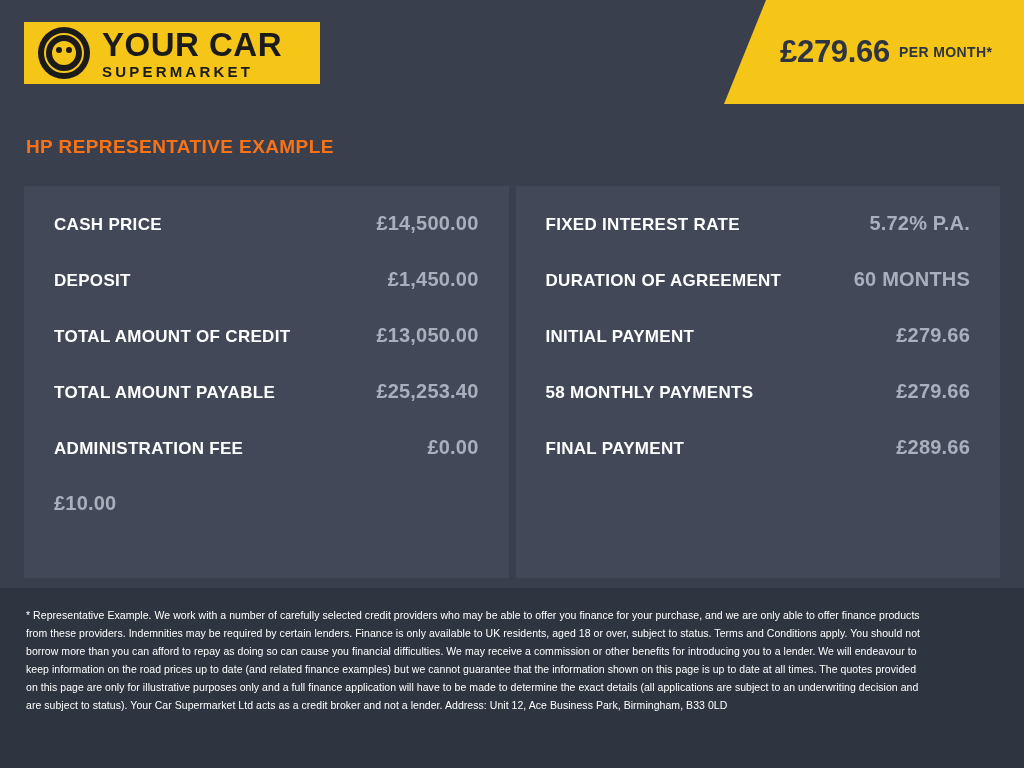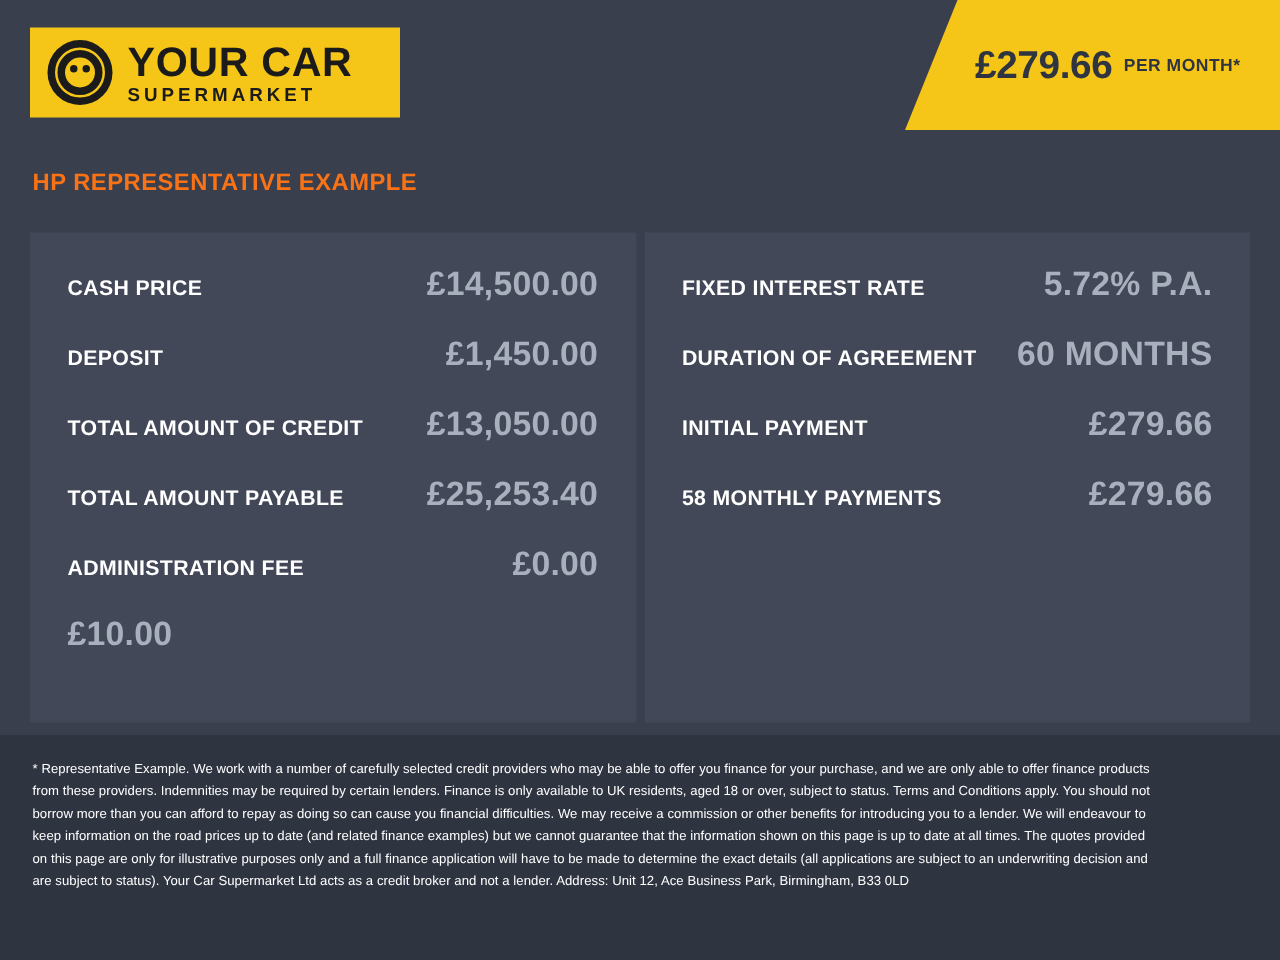--- a/index.html
+++ b/index.html
@@ -24,21 +24,21 @@
     position: relative;
     height: 104px;
     background: #3a3f4e;
     overflow: hidden;
   }
   .logo-box {
     position: absolute;
     left: 24px;
     top: 22px;
     width: 296px;
-    height: 72px;
+    height: 62px;
     background: #f5c518;
     display: flex;
     align-items: center;
     padding-left: 14px;
   }
   .logo-badge {
     width: 52px;
     height: 52px;
     border-radius: 50%;
     background: #1b1b1b;
@@ -156,21 +156,21 @@
     height: 56px;
   }
   .row .label {
     font-size: 17px;
     font-weight: bold;
     color: #ffffff;
     letter-spacing: 0.3px;
     white-space: nowrap;
   }
   .row .value {
-    font-size: 27px;
+    font-size: 20px;
     font-weight: bold;
     color: #a9b0bd;
     white-space: nowrap;
     letter-spacing: 0.2px;
   }
 
   
   .disclaimer-wrap {
     position: absolute;
     left: 0;
@@ -254,20 +254,24 @@
         <span class="value">60 MONTHS</span>
       </div>
       <div class="row">
         <span class="label">INITIAL PAYMENT</span>
         <span class="value">£279.66</span>
       </div>
       <div class="row">
         <span class="label">58 MONTHLY PAYMENTS</span>
         <span class="value">£279.66</span>
       </div>
+      <div class="row">
+        <span class="label">FINAL PAYMENT</span>
+        <span class="value">£289.66</span>
+      </div>
     </div>
 
   </div>
 
   <div class="disclaimer-wrap">
     <div class="disclaimer">* Representative Example. We work with a number of carefully selected credit providers who may be able to offer you finance for your purchase, and we are only able to offer finance products from these providers. Indemnities may be required by certain lenders. Finance is only available to UK residents, aged 18 or over, subject to status. Terms and Conditions apply. You should not borrow more than you can afford to repay as doing so can cause you financial difficulties. We may receive a commission or other benefits for introducing you to a lender. We will endeavour to keep information on the road prices up to date (and related finance examples) but we cannot guarantee that the information shown on this page is up to date at all times. The quotes provided on this page are only for illustrative purposes only and a full finance application will have to be made to determine the exact details (all applications are subject to an underwriting decision and are subject to status). Your Car Supermarket Ltd acts as a credit broker and not a lender. Address: Unit 12, Ace Business Park, Birmingham, B33 0LD</div>
   </div>
 
 </div>
 

